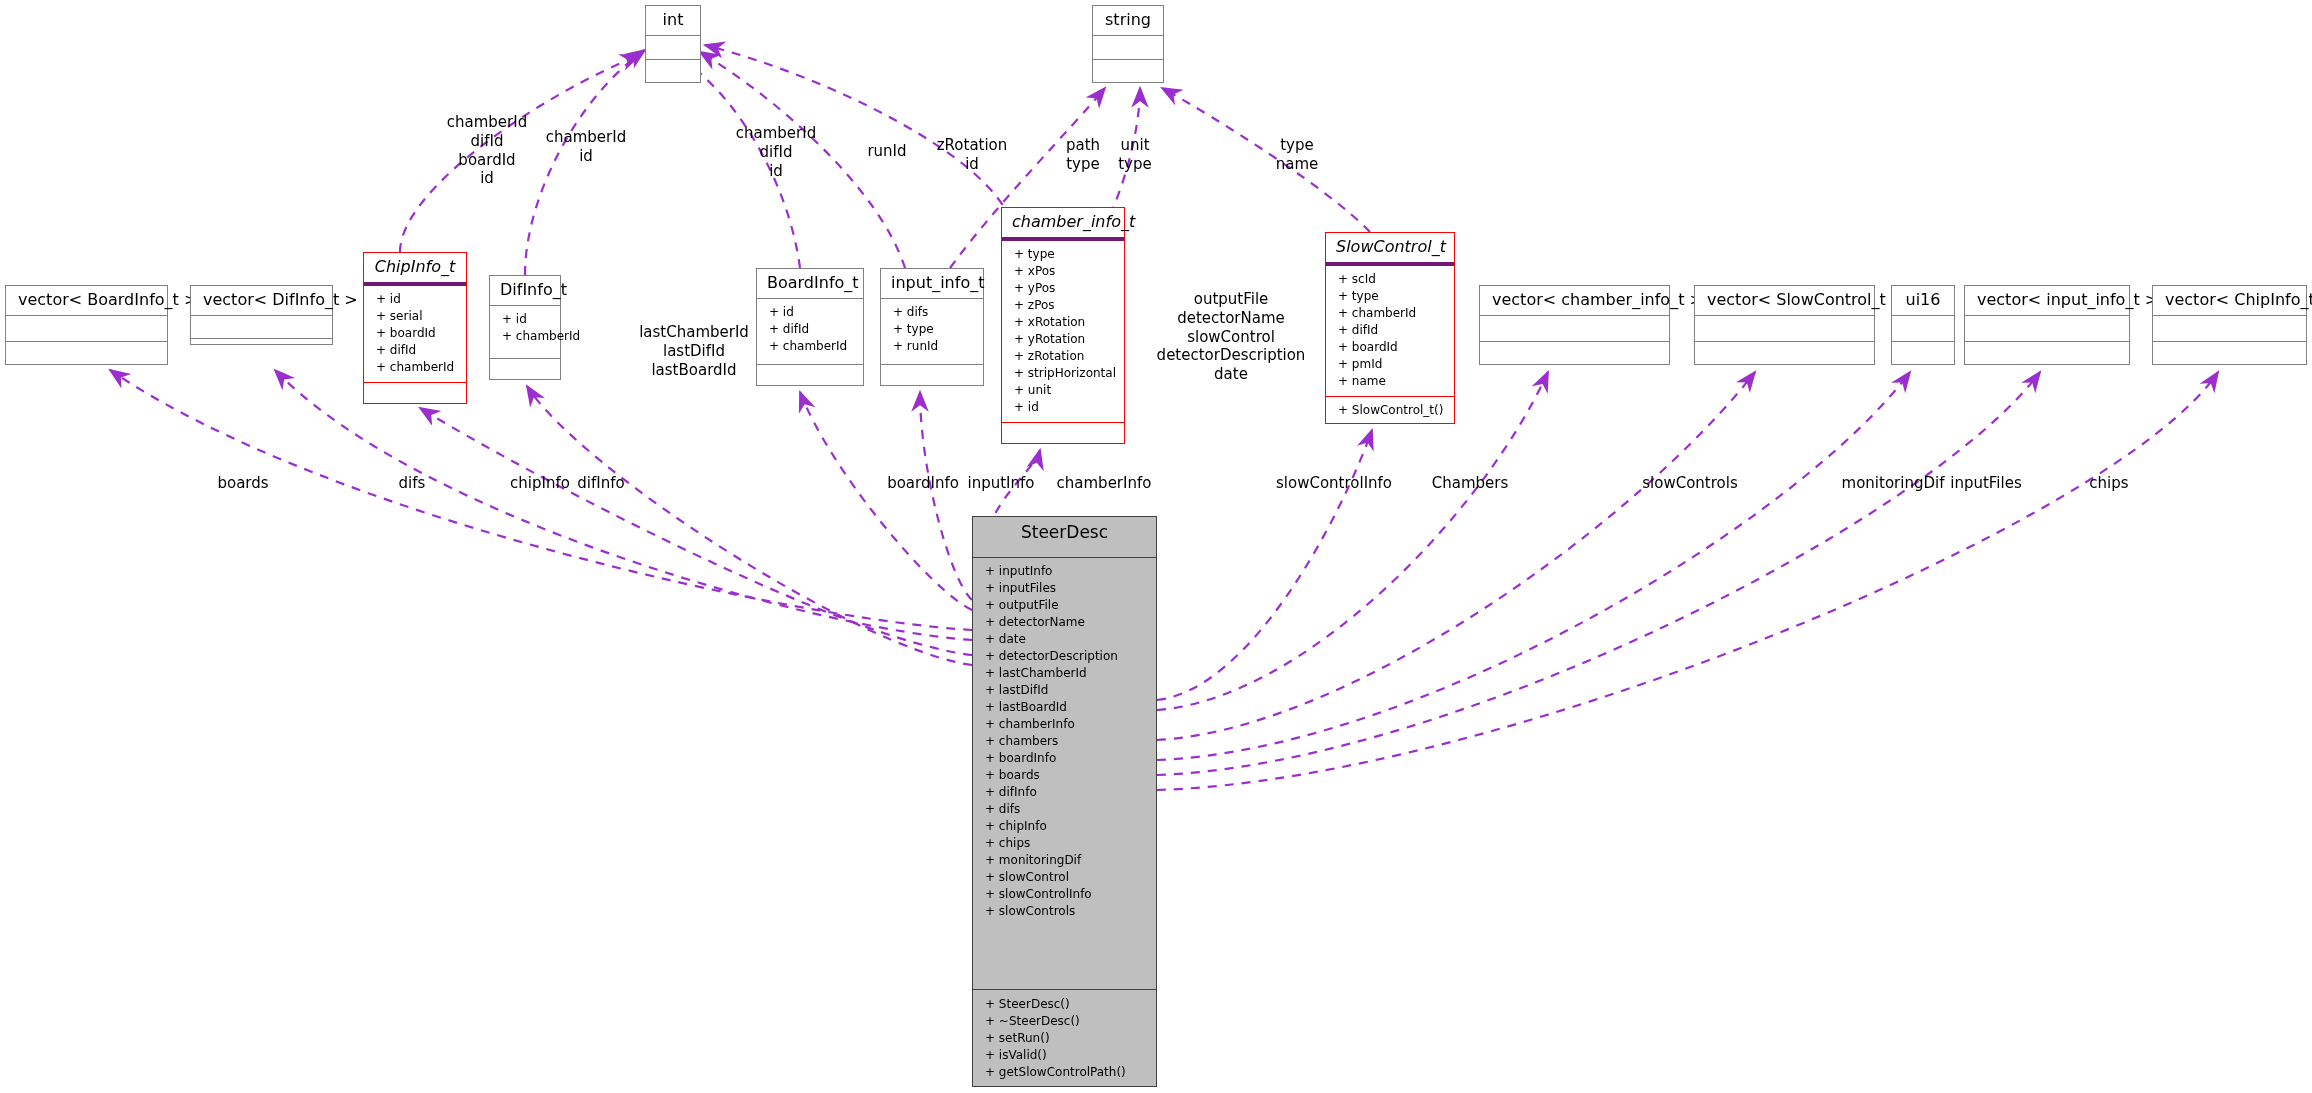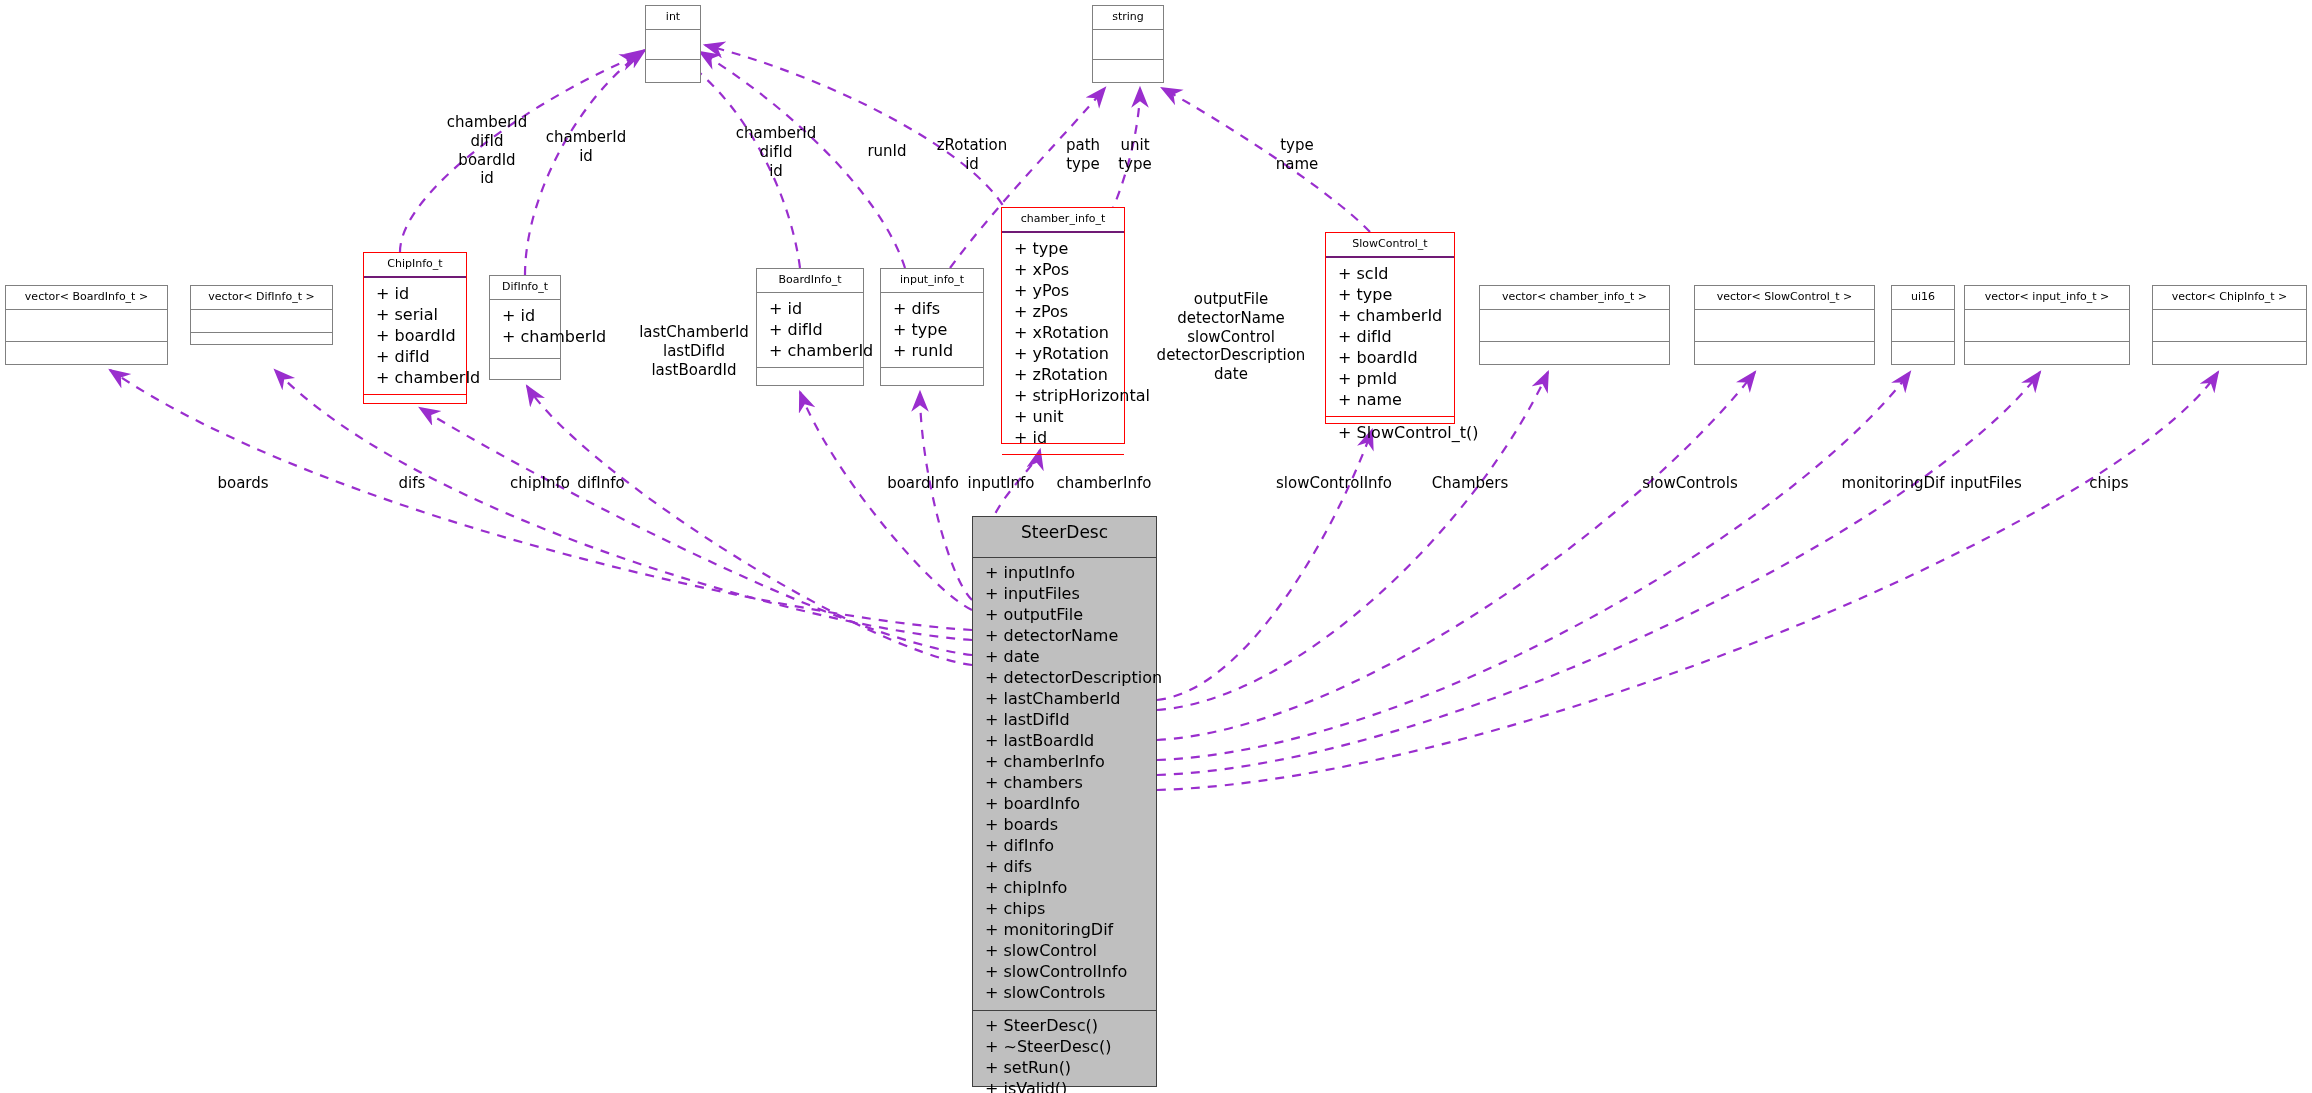--- a/index.html
+++ b/index.html
@@ -25,32 +25,32 @@
     box-sizing:border-box;
     background:#ffffff;
     border:1px solid #808080;
     display:flex;
     flex-direction:column;
   }
   .node.red{border-color:#ff0000;}
   .node.gray{background:#bfbfbf;border-color:#404040;}
   .node .title{
     text-align:center;
-    font-size:11px;
+    font-size:16px;
     color:#000000;
     padding:5px 10px 6px 10px;
     border-bottom:1px solid #808080;
     white-space:nowrap;
     line-height:1.1;
   }
-  .node.red > .title{border-bottom:2px solid #701a75;}
+  .node.red > .title{border-bottom:4px solid #701a75;font-style:italic;}
   .node.gray > .title{border-bottom:1px solid #404040;font-size:17px;padding:6px 10px 15px;}
   .node .attrs,.node .ops{
     padding:5px 8px 6px 12px;
-    font-size:16px;
+    font-size:12px;
     color:#000000;
     line-height:1.0;
   }
   .node .attrs{border-bottom:1px solid #808080;flex:1 1 auto;}
   .node.red > .attrs{border-bottom:1px solid #ff0000;}
   .node.gray > .attrs{border-bottom:1px solid #404040;}
   .node .ops{flex:0 0 auto;}
   .node .row{white-space:nowrap;padding:2.5px 0;}
   .node .attrs:empty{min-height:20px;padding:0;}
   .node .ops:empty{min-height:20px;padding:0;}

